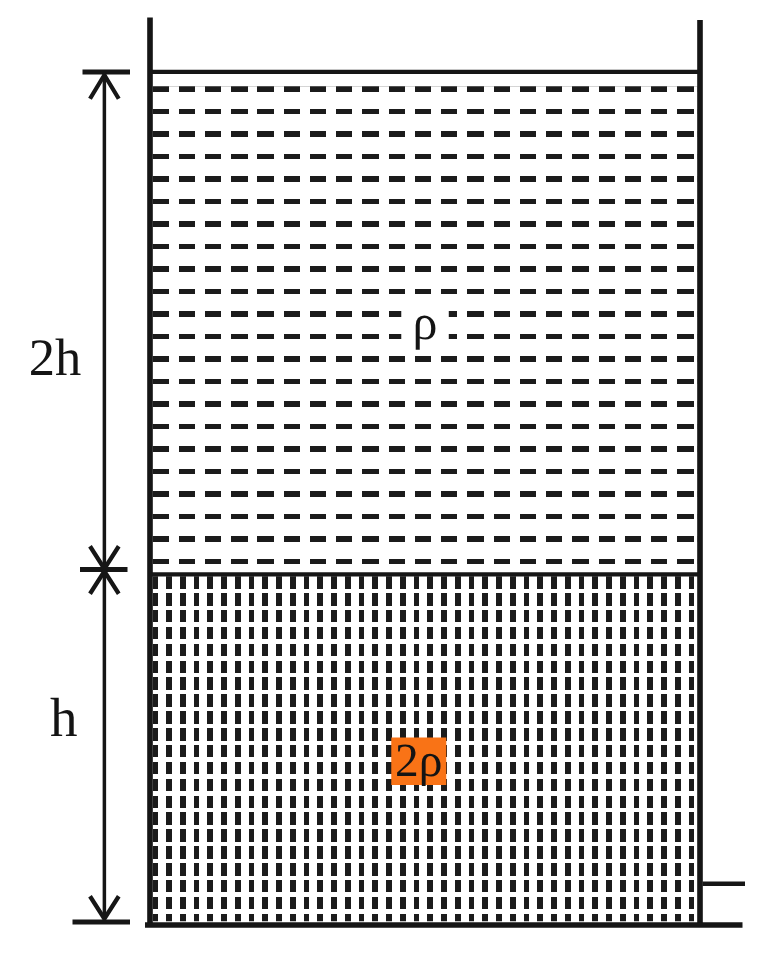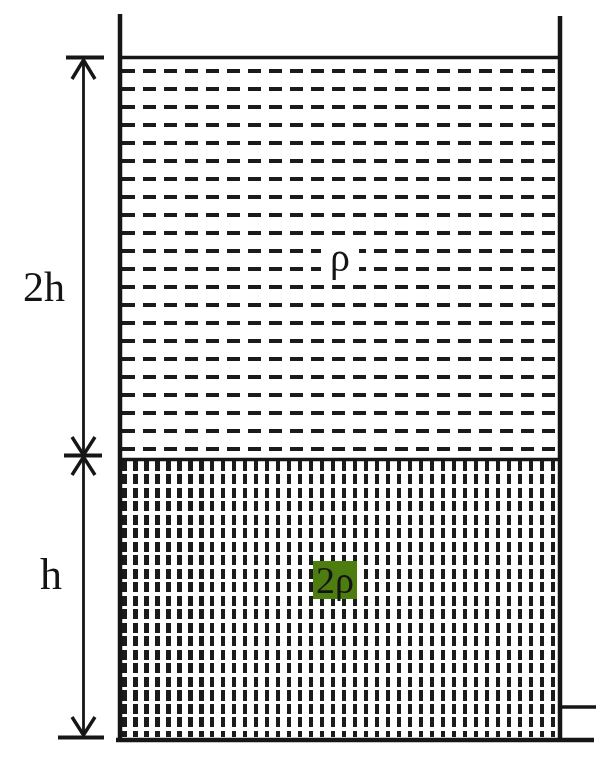--- a/index.html
+++ b/index.html
@@ -34,21 +34,21 @@
   .lbl{
     position:absolute;
     transform:translate(-50%,-50%);
     color:#141414;
     white-space:nowrap;
     line-height:1;
   }
   .lbl-2h{left:44px;top:287px;font-size:42px;}
   .lbl-h{left:51px;top:575px;font-size:44px;}
   .lbl-rho{left:340px;top:258px;font-size:40px;background:#ffffff;padding:1px 9px;}
-  .lbl-2rho{left:335px;top:580px;font-size:38px;background:#4d7c0f;padding:0 3px;}
+  .lbl-2rho{left:335px;top:609px;font-size:38px;background:#f97316;padding:0 3px;}
 </style>
 </head>
 <body>
 
 <div class="canvas">
 
   <div class="layer layer-rho"></div>
   <div class="layer layer-2rho"></div>
 
   <svg class="overlay" width="611" height="775" viewBox="0 0 611 775">

